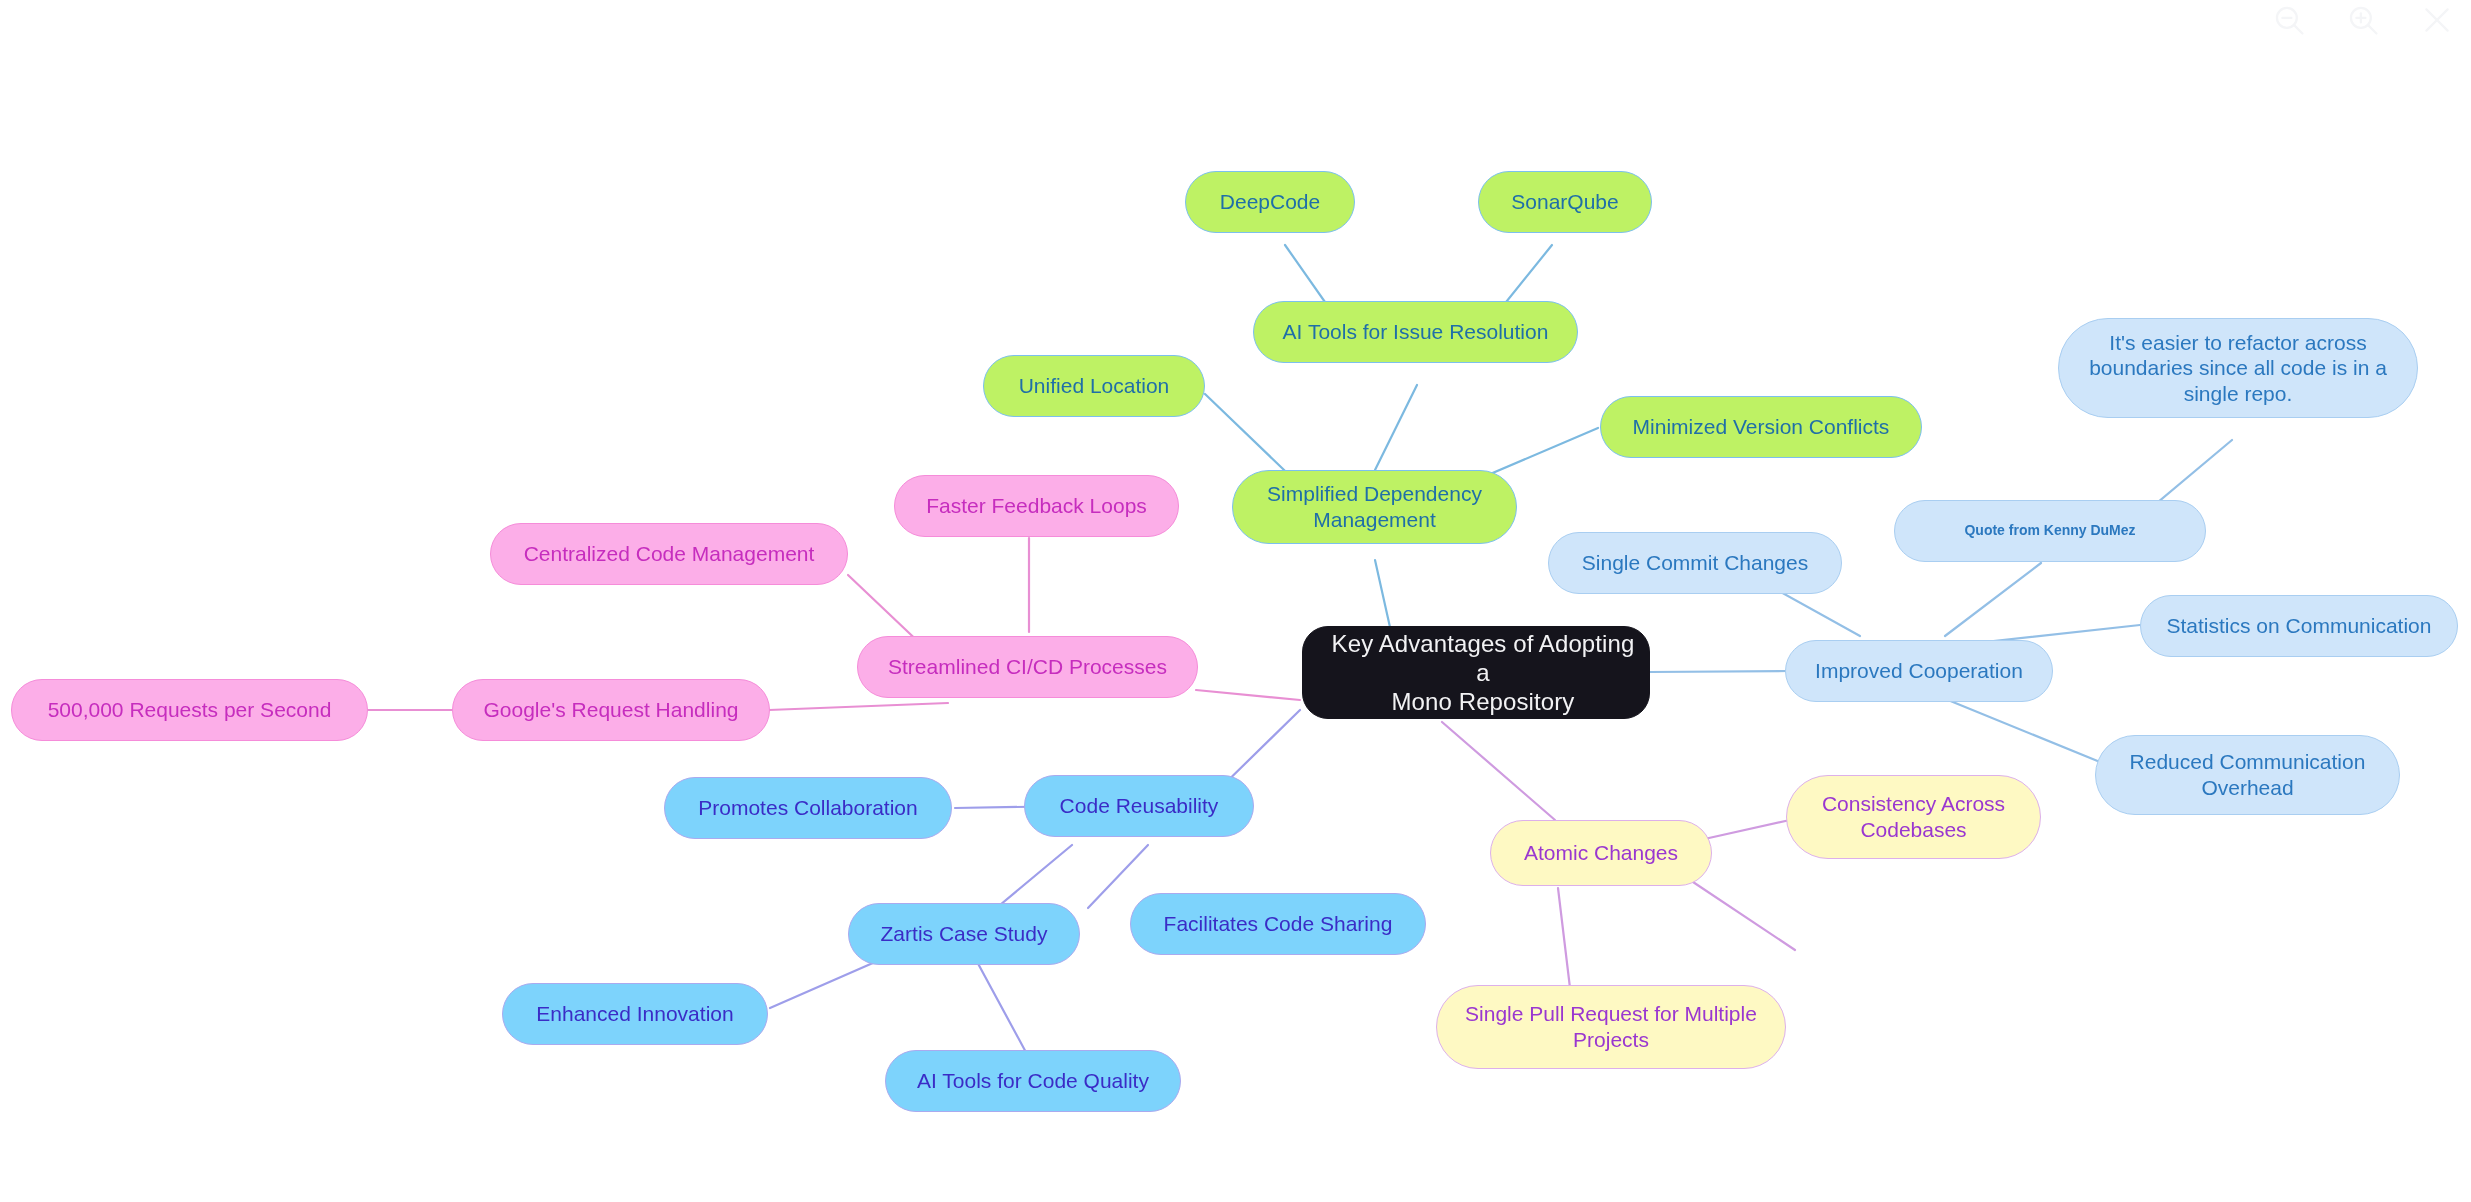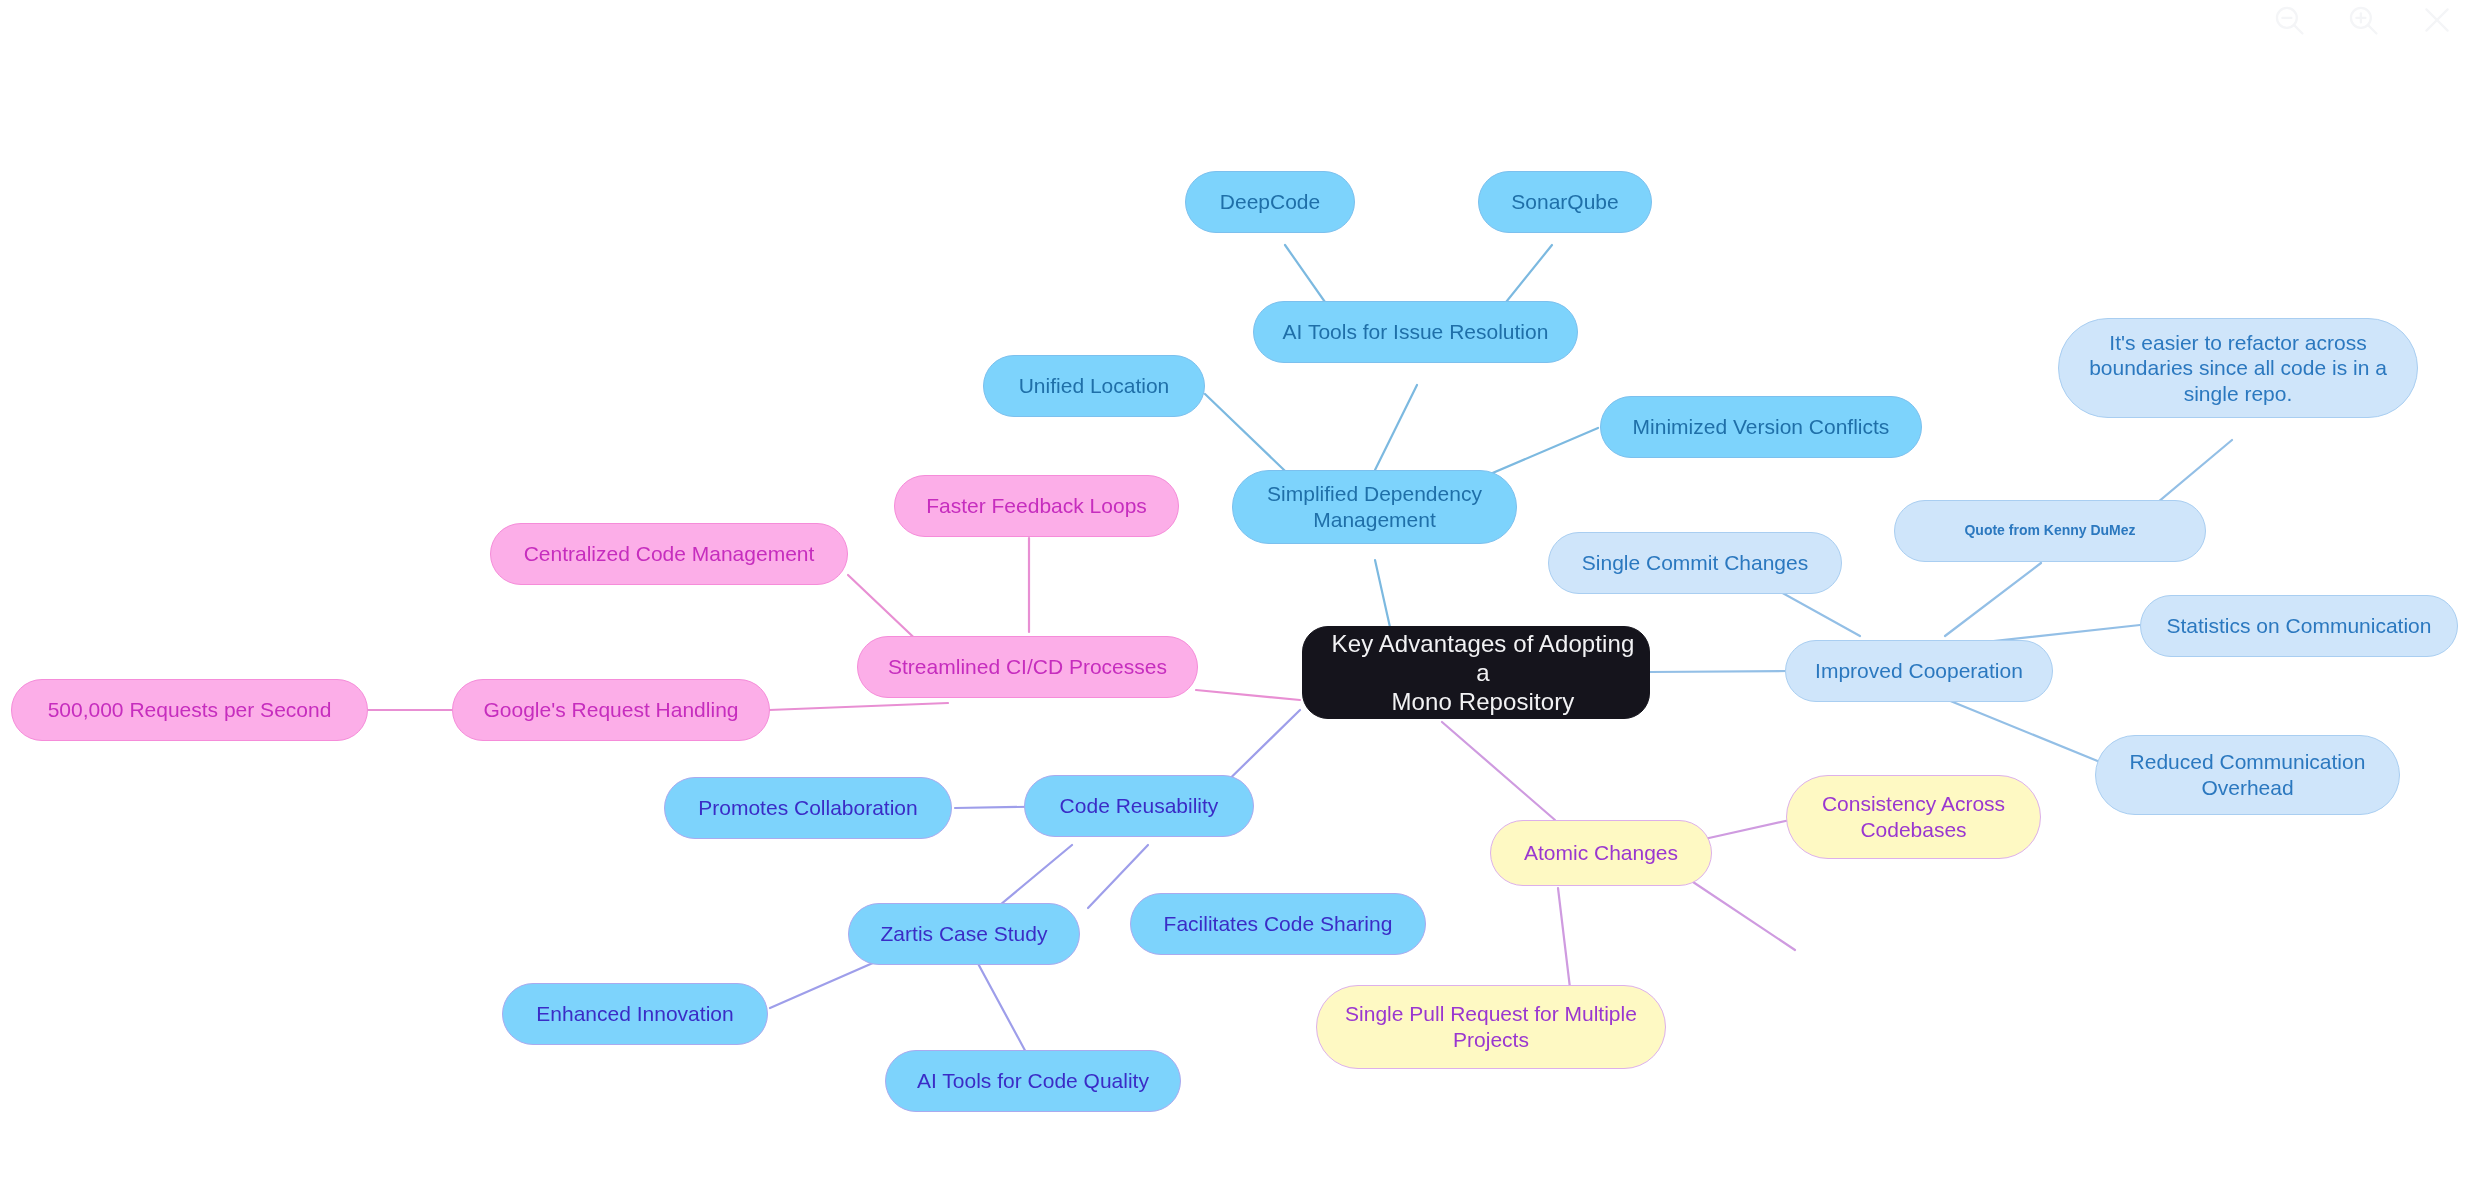--- a/index.html
+++ b/index.html
@@ -20,21 +20,21 @@
     border-radius:999px;
     border-style:solid;border-width:1.5px;
     line-height:1.22;
     padding:6px 14px;
     white-space:pre-line;
   }
   .node.root{
     background:#15141c;border-color:#15141c;color:#f2f2f4;
     border-radius:26px;font-size:24px;letter-spacing:.1px;padding-left:28px;
   }
-  .node.cyan{background:#7dd3fc;border-color:#7cc0ee;color:#1f6fa8;}
+  .node.cyan{background:#bef264;border-color:#7cc0ee;color:#1f6fa8;}
   .node.lblue{background:#cfe5fa;border-color:#a9cef1;color:#2b78bf;}
   .node.pink{background:#fcaee8;border-color:#f58cd9;color:#c62dbe;}
   .node.lav{background:#7dd3fc;border-color:#aaaaef;color:#3a2cc6;}
   .node.violet{background:#fef9c3;border-color:#ddb0ea;color:#9a37d0;}
   .node span{display:block;}
   .ui-controls{position:absolute;top:0px;right:14px;display:flex;gap:34px;align-items:center;z-index:50;}
   .ui-btn{width:40px;height:40px;display:flex;align-items:center;justify-content:center;cursor:pointer;}
   .ui-btn svg{display:block;}
 </style>
 </head>
@@ -159,21 +159,21 @@
     <span>AI Tools for Code Quality</span>
   </div>
 
   <div class="node violet" style="left:1490px;top:820px;width:222px;height:66px;font-size:21px;">
     <span>Atomic Changes</span>
   </div>
   <div class="node violet" style="left:1786px;top:775px;width:255px;height:84px;font-size:21px;">
     <span>Consistency Across
 Codebases</span>
   </div>
-  <div class="node violet" style="left:1316px;top:985px;width:350px;height:84px;font-size:21px;">
+  <div class="node violet" style="left:1436px;top:985px;width:350px;height:84px;font-size:21px;">
     <span>Single Pull Request for Multiple
 Projects</span>
   </div>
 
   <div class="ui-controls">
     <div class="ui-btn">
       <svg width="34" height="34" viewBox="0 0 24 24" fill="none" stroke="#f4f5f7" stroke-width="1.6" stroke-linecap="round">
         <circle cx="10.5" cy="10.5" r="7"></circle>
         <line x1="15.6" y1="15.6" x2="21.5" y2="21.5"></line>
         <line x1="7.3" y1="10.5" x2="13.7" y2="10.5"></line>

